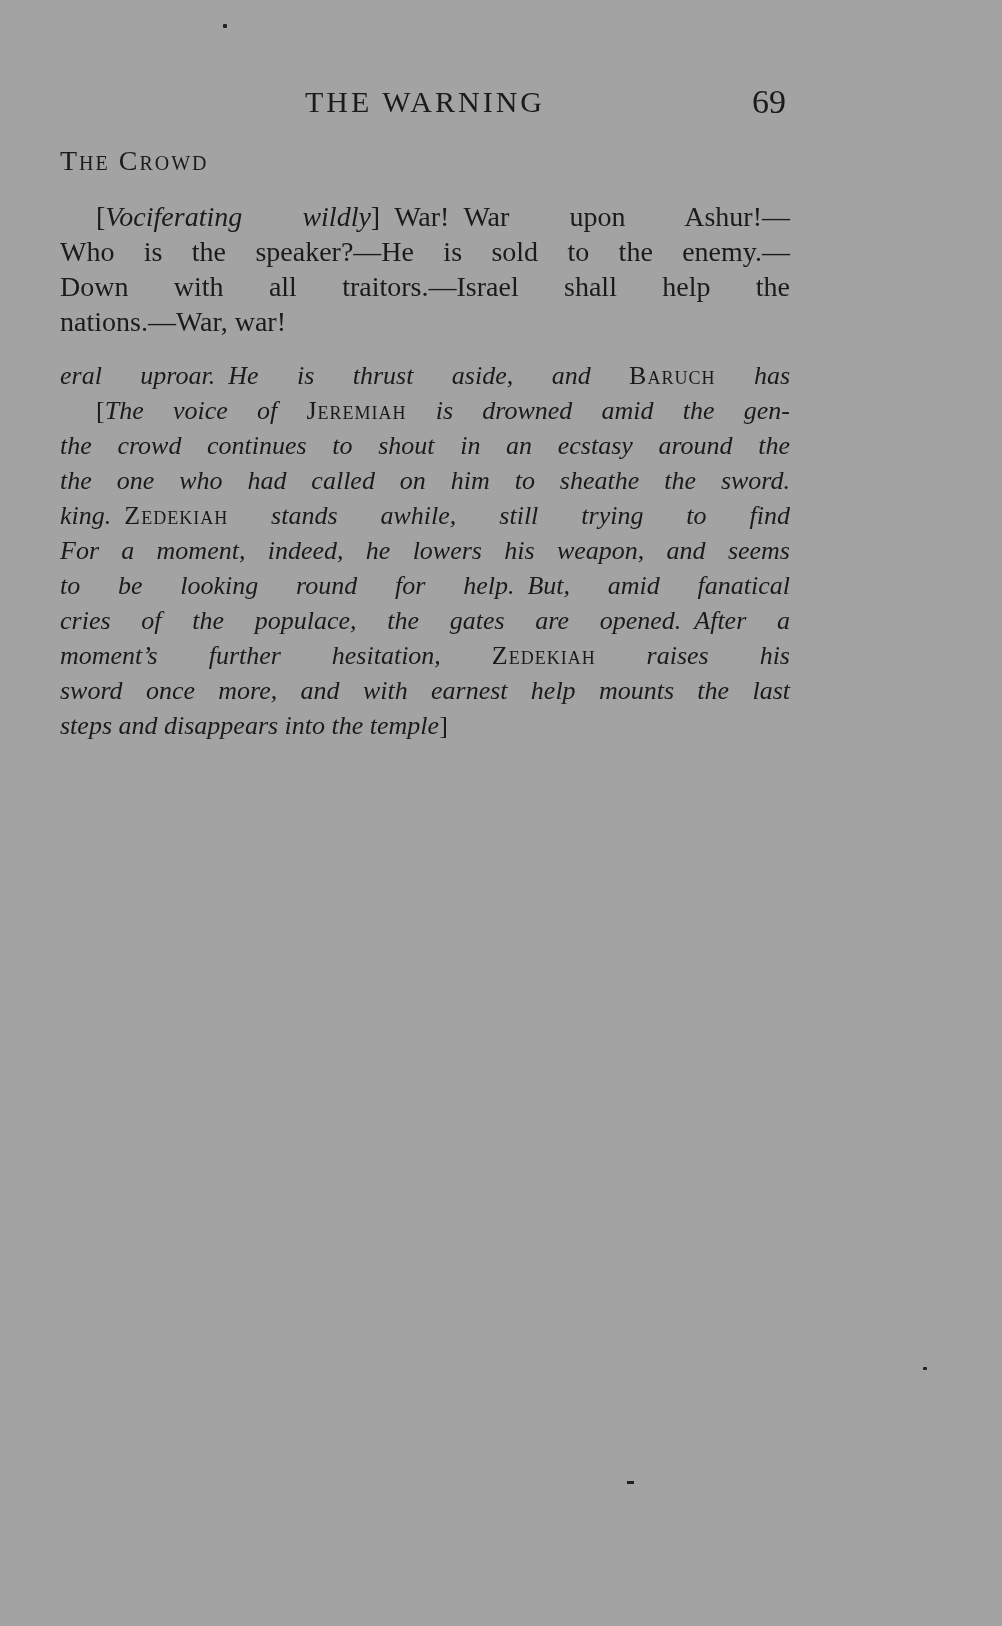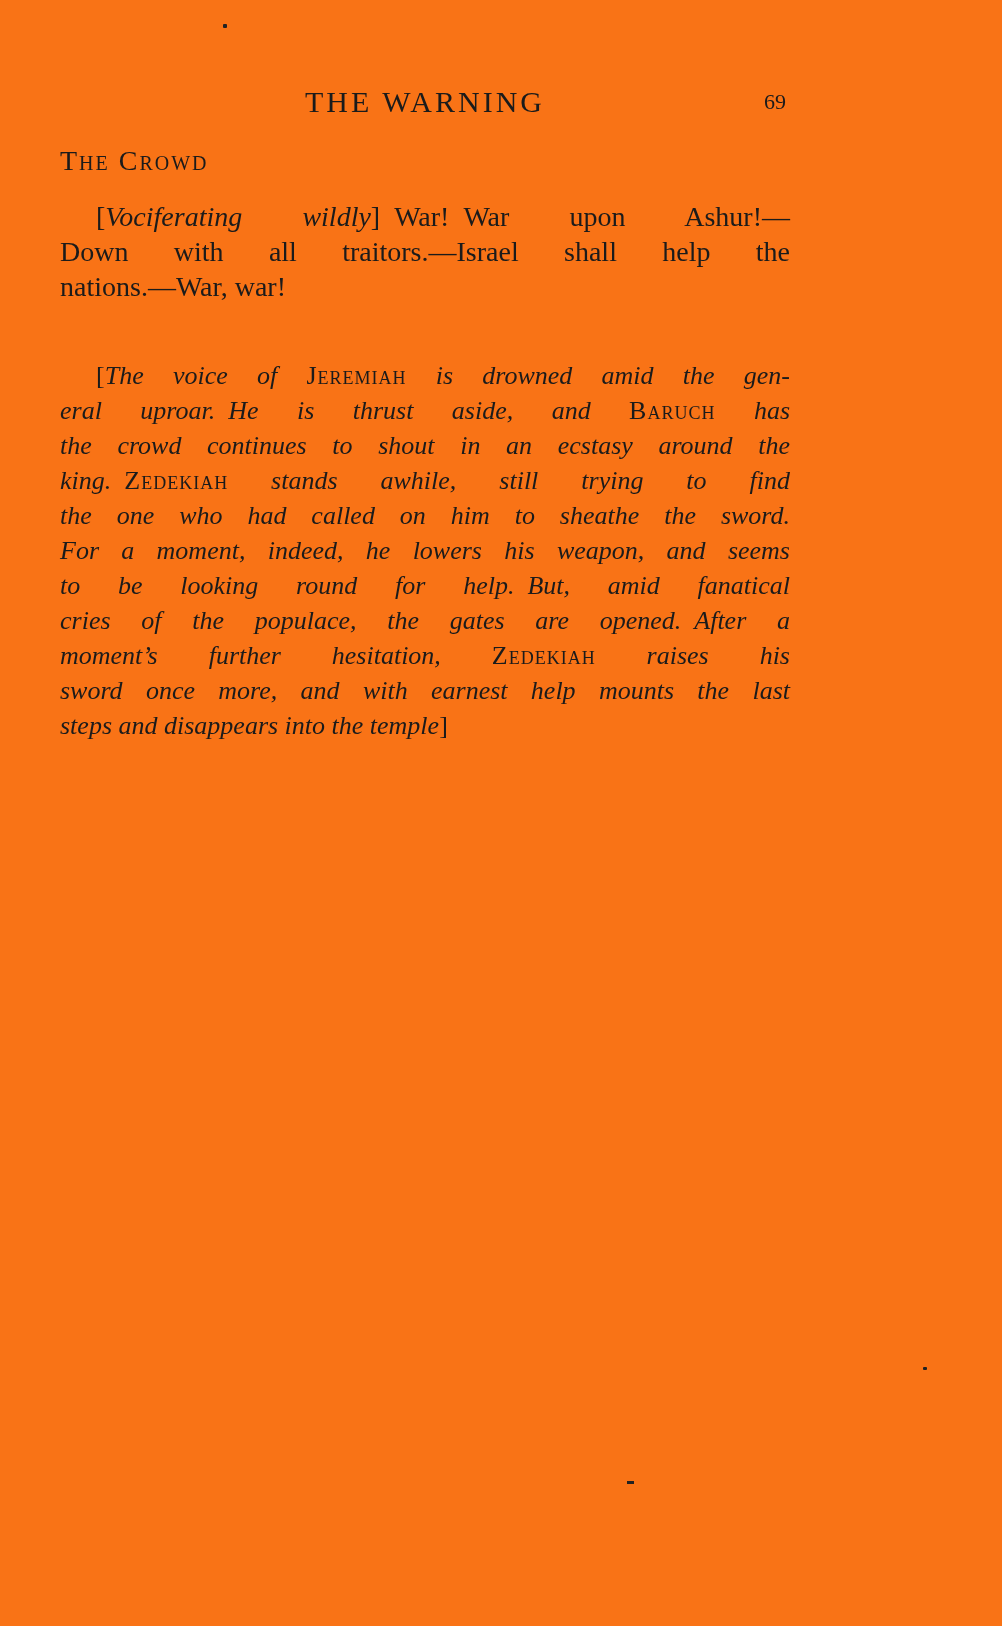--- a/index.html
+++ b/index.html
@@ -11,21 +11,21 @@
     height: 1626px;
     background: #fefefe;
     font-family: "Liberation Serif", "DejaVu Serif", serif;
     color: #1b1b1b;
     position: relative;
     overflow: hidden;
   }
   .book-page {
     position: absolute;
     inset: 0;
-    background: #f97316;
+    background: #a3a3a3;
     text-decoration: underline;
   }
   
   .header-row {
     position: absolute;
     top: 82px;
     left: 60px;
     width: 730px;
     height: 40px;
   }
@@ -33,21 +33,21 @@
     text-align: center;
     font-size: 30px;
     letter-spacing: 3px;
     line-height: 40px;
     white-space: nowrap;
   }
   .page-number {
     position: absolute;
     right: 4px;
     top: 0;
-    font-size: 22px;
+    font-size: 34px;
     line-height: 40px;
   }
   .speaker-heading {
     position: absolute;
     top: 144px;
     left: 60px;
     width: 730px;
     text-align: left;
     font-variant: small-caps;
     font-size: 28px;
@@ -105,30 +105,31 @@
 
   <div class="header-row">
     <div class="running-title">THE WARNING</div>
     <div class="page-number">69</div>
   </div>
 
   <div class="speaker-heading">The Crowd</div>
 
   <div class="crowd-speech">
       <div class="line j indent"><span class="seg-roman">[</span><span class="seg-italic">Vociferating wildly</span><span class="seg-roman">] War! War upon Ashur!—</span></div>
+      <div class="line j"><span class="seg-roman">Who is the speaker?—He is sold to the enemy.—</span></div>
       <div class="line j"><span class="seg-roman">Down with all traitors.—Israel shall help the</span></div>
       <div class="line"><span class="seg-roman">nations.—War, war!</span></div>
     </div>
 
   <div class="stage-direction">
+      <div class="line j"><span class="seg-italic">eral uproar. He is thrust aside, and </span><span class="seg-sc">Baruch</span><span class="seg-italic"> has</span></div>
       <div class="line j indent"><span class="seg-roman">[</span><span class="seg-italic">The voice of </span><span class="seg-sc">Jeremiah</span><span class="seg-italic"> is drowned amid the gen-</span></div>
-      <div class="line j"><span class="seg-italic">eral uproar. He is thrust aside, and </span><span class="seg-sc">Baruch</span><span class="seg-italic"> has</span></div>
       <div class="line j"><span class="seg-italic">the crowd continues to shout in an ecstasy around the</span></div>
+      <div class="line j"><span class="seg-italic">the one who had called on him to sheathe the sword.</span></div>
       <div class="line j"><span class="seg-italic">king. </span><span class="seg-sc">Zedekiah</span><span class="seg-italic"> stands awhile, still trying to find</span></div>
-      <div class="line j"><span class="seg-italic">the one who had called on him to sheathe the sword.</span></div>
       <div class="line j"><span class="seg-italic">For a moment, indeed, he lowers his weapon, and seems</span></div>
       <div class="line j"><span class="seg-italic">to be looking round for help. But, amid fanatical</span></div>
       <div class="line j"><span class="seg-italic">cries of the populace, the gates are opened. After a</span></div>
       <div class="line j"><span class="seg-italic">moment’s further hesitation, </span><span class="seg-sc">Zedekiah</span><span class="seg-italic"> raises his</span></div>
       <div class="line j"><span class="seg-italic">sword once more, and with earnest help mounts the last</span></div>
       <div class="line"><span class="seg-italic">steps and disappears into the temple</span><span class="seg-roman">]</span></div>
     </div>
 
   <div class="speck speck-1"></div>
   <div class="speck speck-2"></div>

